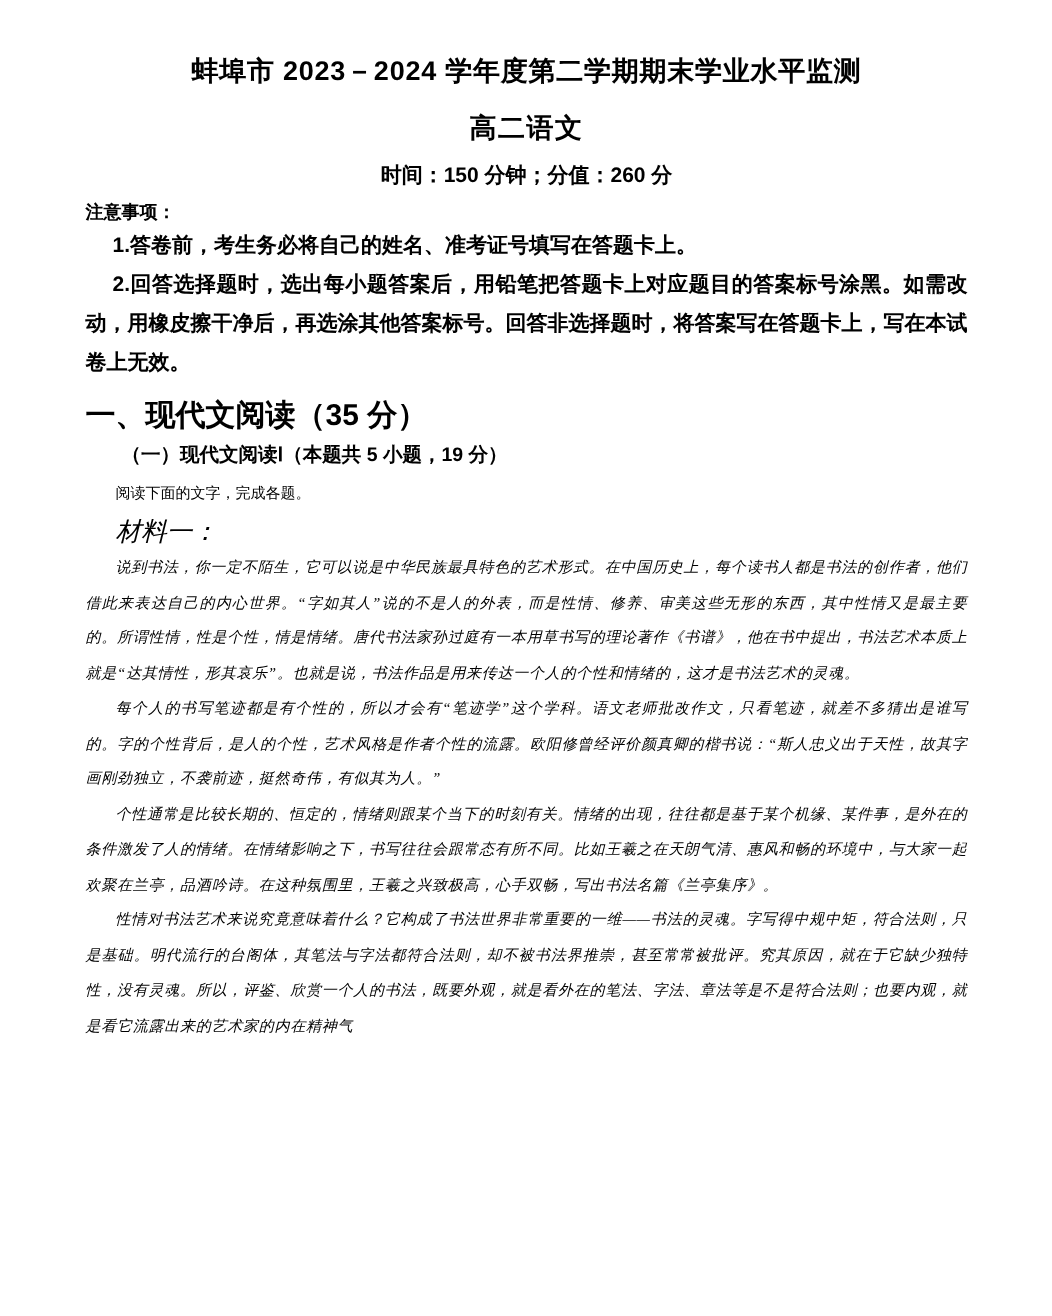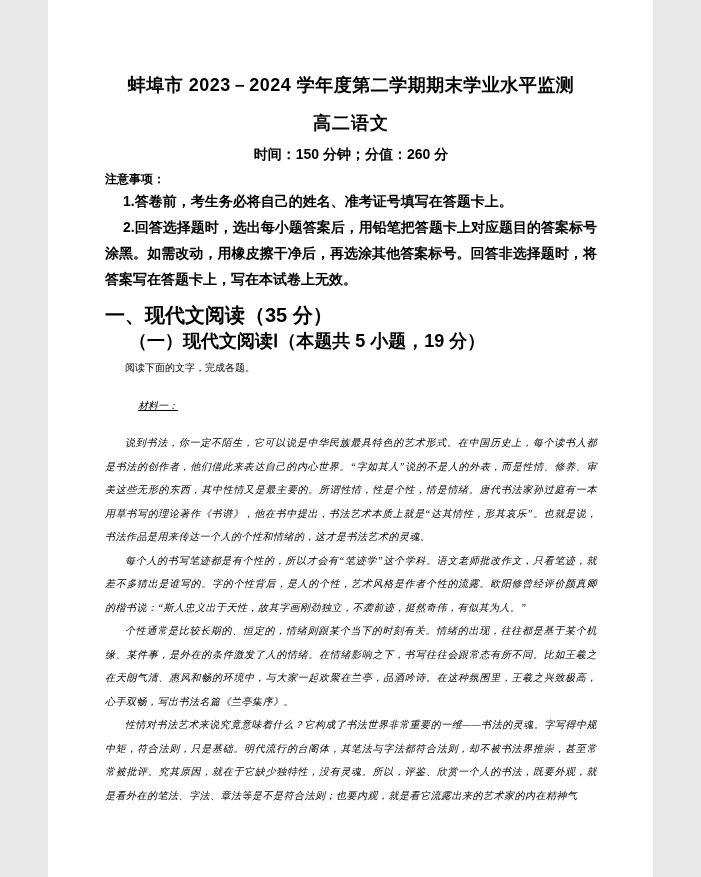--- a/index.html
+++ b/index.html
@@ -1,24 +1,24 @@
 <!DOCTYPE html>
 <html><head>
 <meta charset="utf-8">
 <style>
   html, body { margin: 0; padding: 0; background: #e8e8e8; }
   .page {
     position: relative;
-    width: 605px;
+    width: 701px;
     height: 877px;
     margin: 0 auto;
     background: #ffffff;
     color: #000000;
     box-sizing: border-box;
-    padding: 74px 56px 0 57px;
+    padding: 36px 56px 0 57px;
     overflow: hidden;
     font-family: "Liberation Serif", serif;
   }
   .title {
     font-family: "Liberation Sans", sans-serif;
     font-weight: bold;
     font-size: 18px;
     line-height: 22px;
     text-align: center;
     margin: 0;
@@ -60,37 +60,36 @@
   .section-heading {
     font-family: "Liberation Sans", sans-serif;
     font-weight: bold;
     font-size: 20px;
     line-height: 26px;
     margin-top: 10px;
   }
   .sub-heading {
     font-family: "Liberation Sans", sans-serif;
     font-weight: bold;
-    font-size: 18px;
+    font-size: 13px;
     line-height: 26px;
     text-indent: 24px;
   }
   .instruction {
     font-size: 10px;
     line-height: 25px;
     text-indent: 20px;
     margin: 1px 0 0 0;
   }
   .material-label {
     font-style: italic;
-    font-size: 10px;
+    font-size: 17px;
     line-height: 25px;
     text-indent: 20px;
-    margin: 13px;
-    text-decoration: underline;
+    margin: 0;
   }
   .material-para {
     font-style: italic;
     font-size: 10px;
     line-height: 23.5px;
     text-indent: 20px;
     text-align: justify;
     margin: 0;
     letter-spacing: 0.5px;
   }

